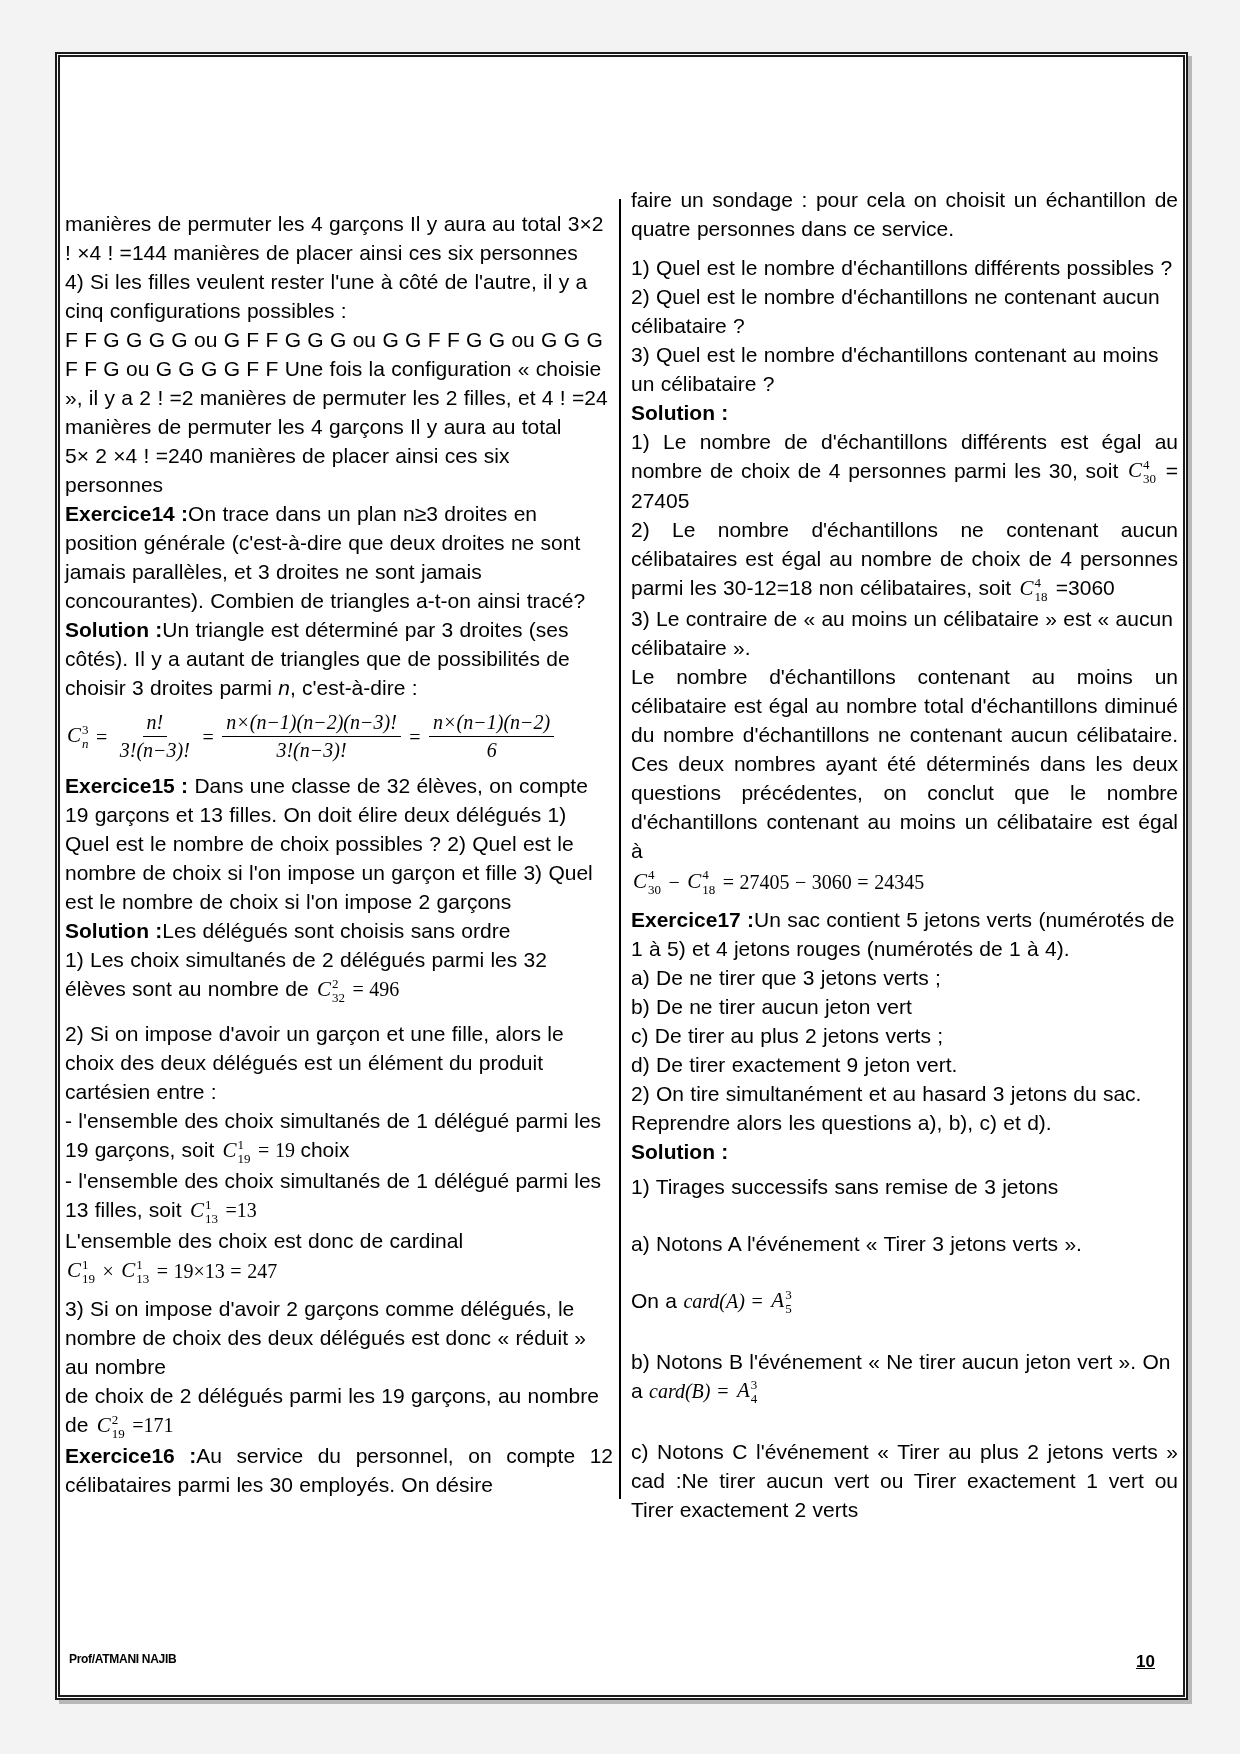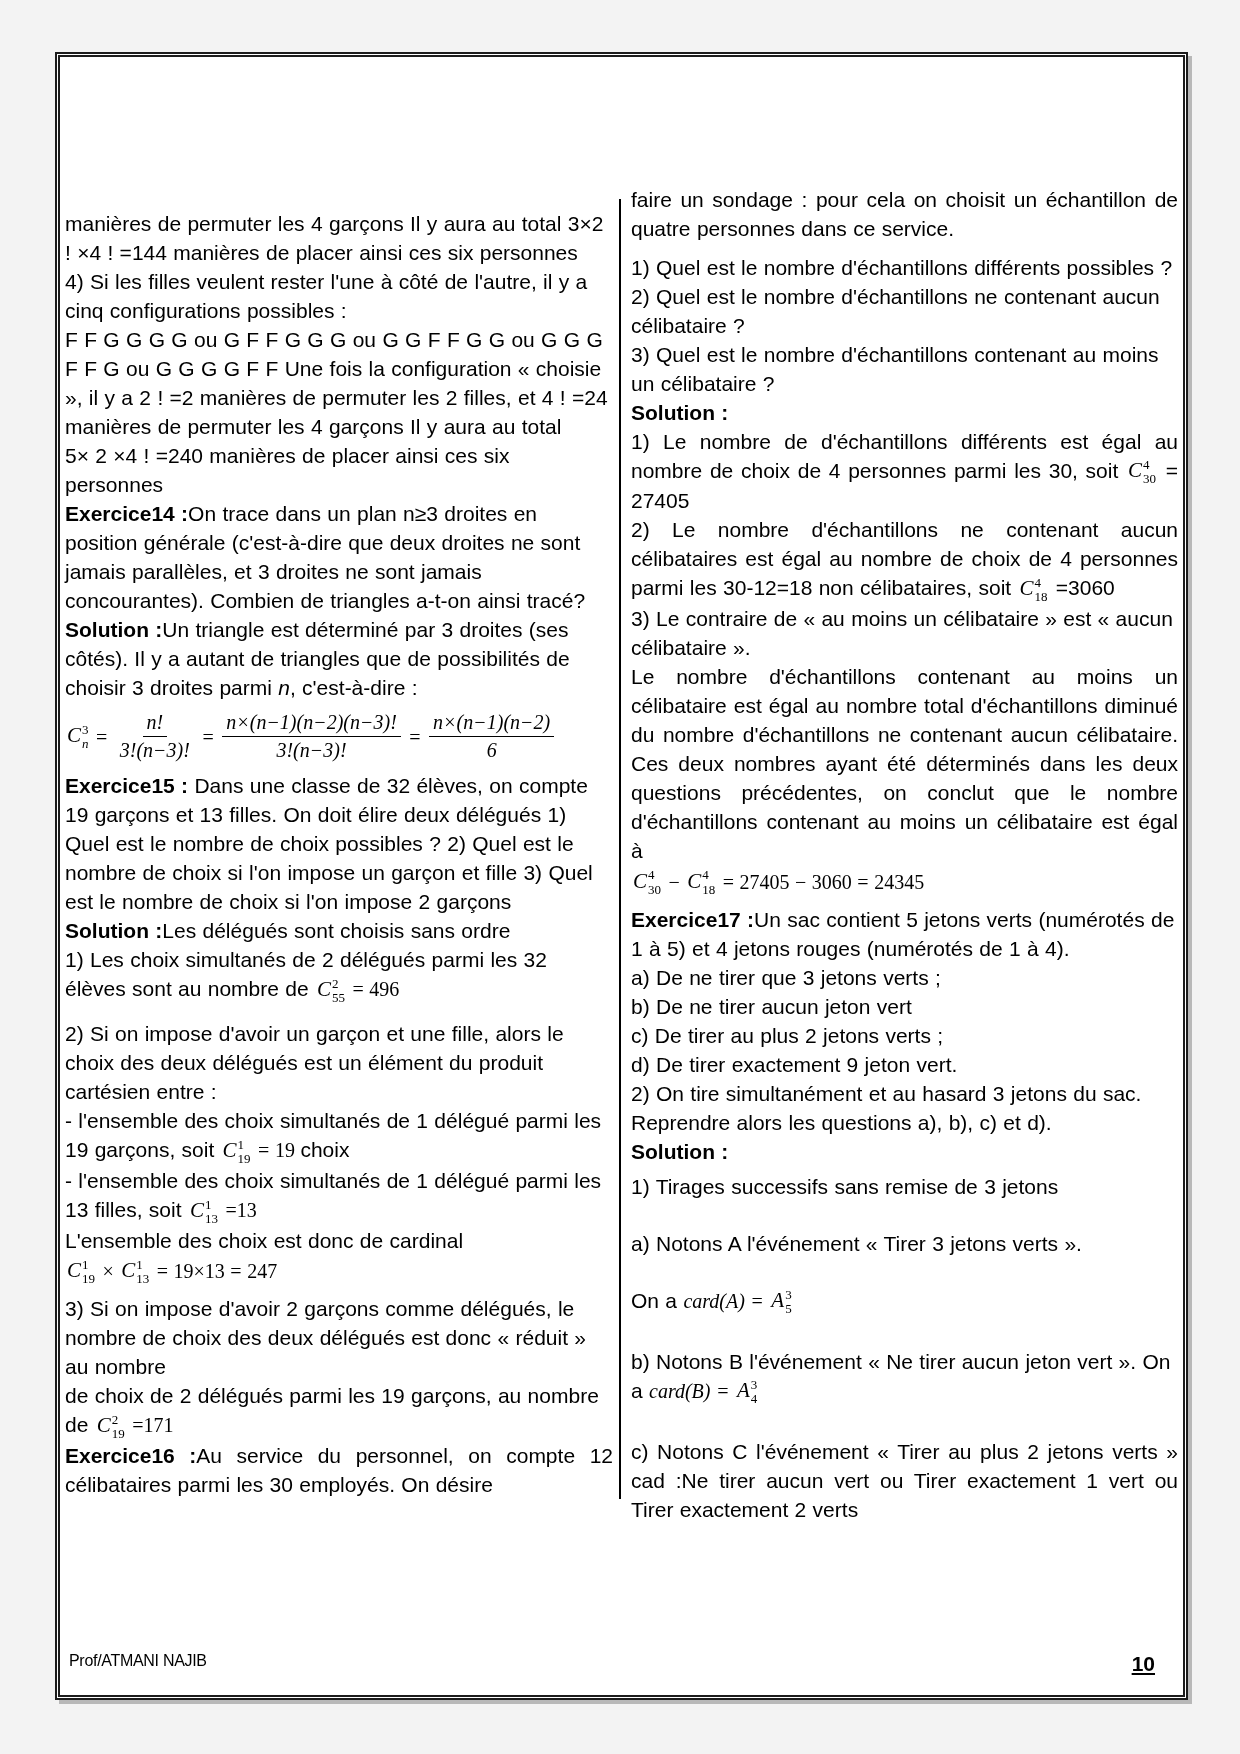--- a/index.html
+++ b/index.html
@@ -58,23 +58,23 @@
   .formula{
     display:flex; align-items:center; flex-wrap:nowrap;
     font-family:"Liberation Serif","DejaVu Serif",serif;
     font-size:20px; margin:8px 0; line-height:1.2;
   }
   .formula .s-m{white-space:pre;}
   .footer{
     height:54px; display:flex; justify-content:space-between; align-items:flex-start;
     padding:11px 18px 0 9px;
   }
-  .author{font-weight:normal; font-size:16px; letter-spacing:-0.3px;}
+  .author{font-weight:bold; font-size:12px; letter-spacing:-0.3px;}
   .pagenum{
-    font-weight:bold; font-size:21px; text-decoration:underline;
+    font-weight:bold; font-size:17px; text-decoration:underline;
     margin-right:10px;
     margin-left:28px;
   }
 </style>
 </head>
 <body>
 
 <div class="frame">
   <div class="columns">
     <div class="col col-left">
@@ -107,21 +107,21 @@
             <span class="num">n×(n−1)(n−2)</span>
             <span class="den">6</span>
           </span>
         </div>
         <div class="para"><span class="s-b">Exercice15 : </span><span class="s-p">Dans une classe de 32 élèves, on compte 19 garçons et 13 filles. On doit élire deux délégués 1) Quel est le nombre de choix possibles ? 2) Quel est le nombre de choix si l'on impose un garçon et fille 3) Quel est le nombre de choix si l'on impose 2 garçons</span></div>
         <div class="para"><span class="s-b">Solution :</span><span class="s-p">Les délégués sont choisis sans ordre</span></div>
         <div class="para"><span class="s-p">1) Les choix simultanés de 2 délégués parmi les 32 élèves sont au nombre de </span><span class="scr">
             <span class="base">C</span>
             <span class="stack">
               <span class="sup">2</span>
-              <span class="sub">55</span>
+              <span class="sub">32</span>
             </span>
           </span><span class="s-m"> = 496</span></div>
         <div class="para" style="margin-top: 14px;"><span class="s-p">2) Si on impose d'avoir un garçon et une fille, alors le choix des deux délégués est un élément du produit cartésien entre :</span></div>
         <div class="para"><span class="s-p">- l'ensemble des choix simultanés de 1 délégué parmi les 19 garçons, soit </span><span class="scr">
             <span class="base">C</span>
             <span class="stack">
               <span class="sup">1</span>
               <span class="sub">19</span>
             </span>
           </span><span class="s-m"> = 19 </span><span class="s-p">choix</span></div>

